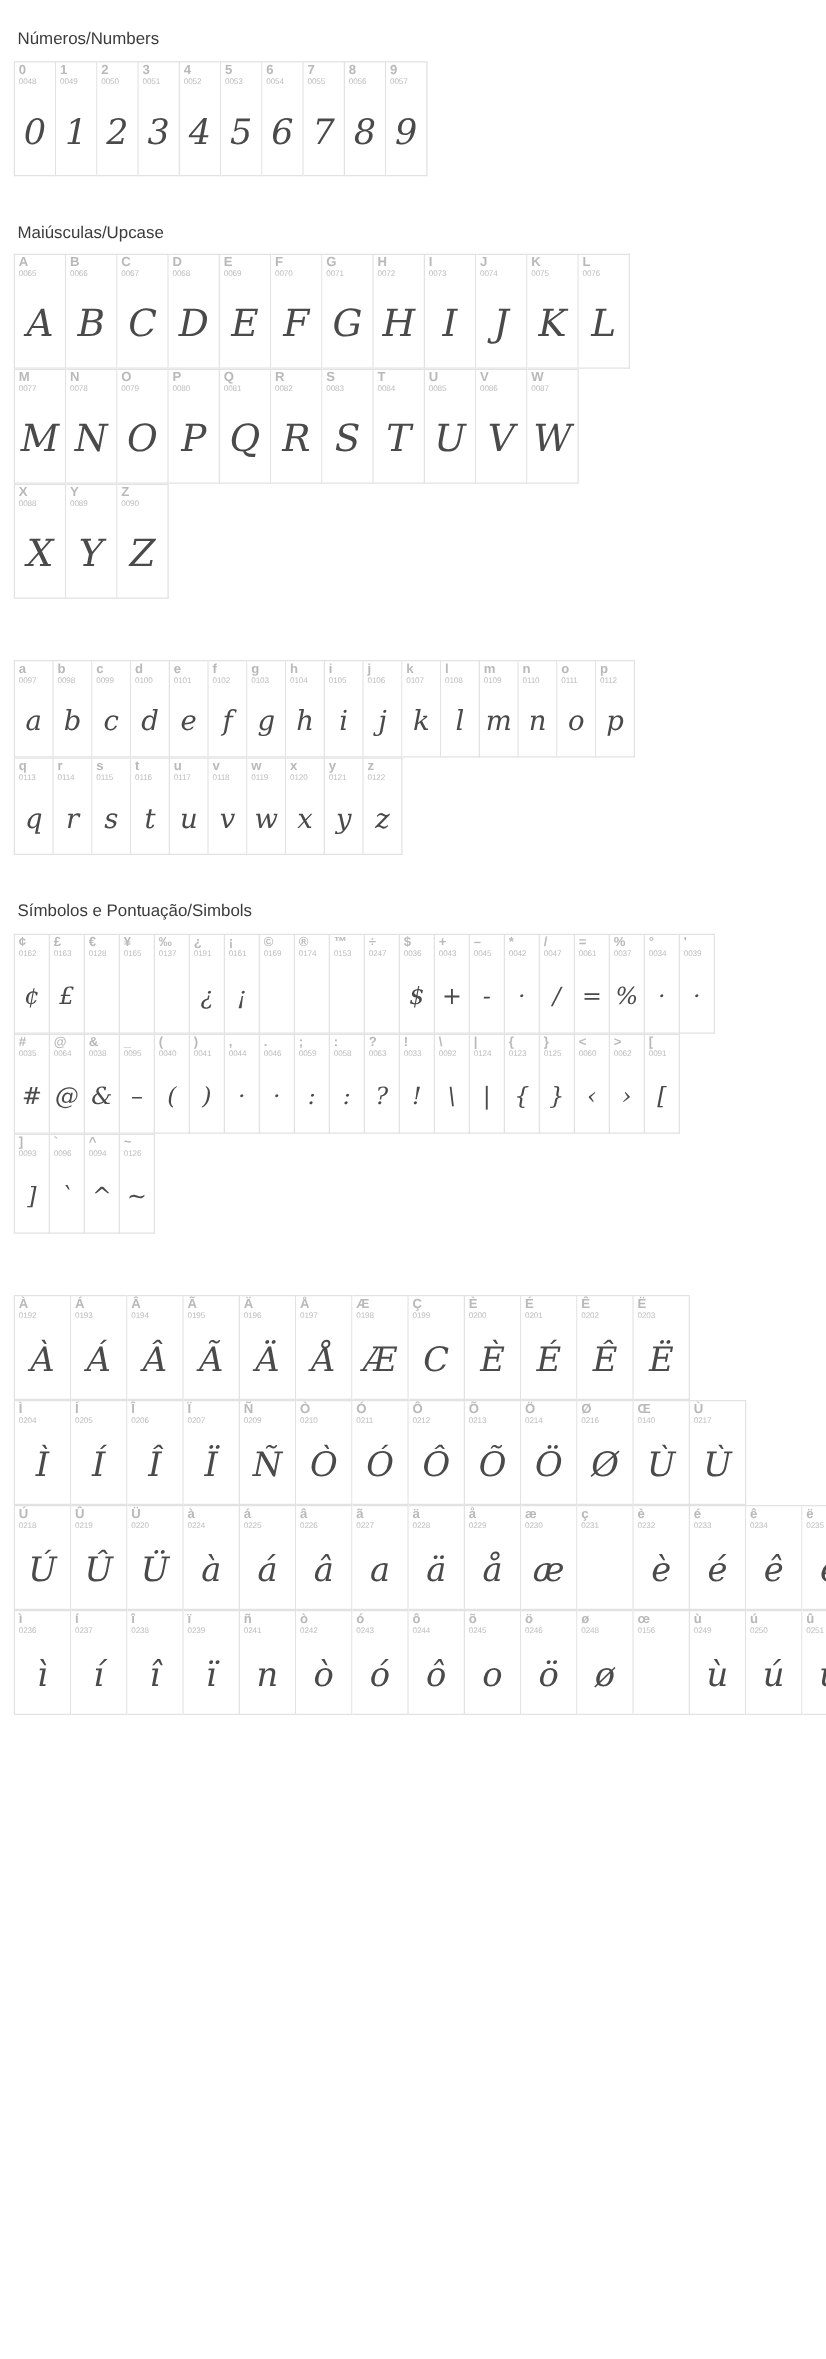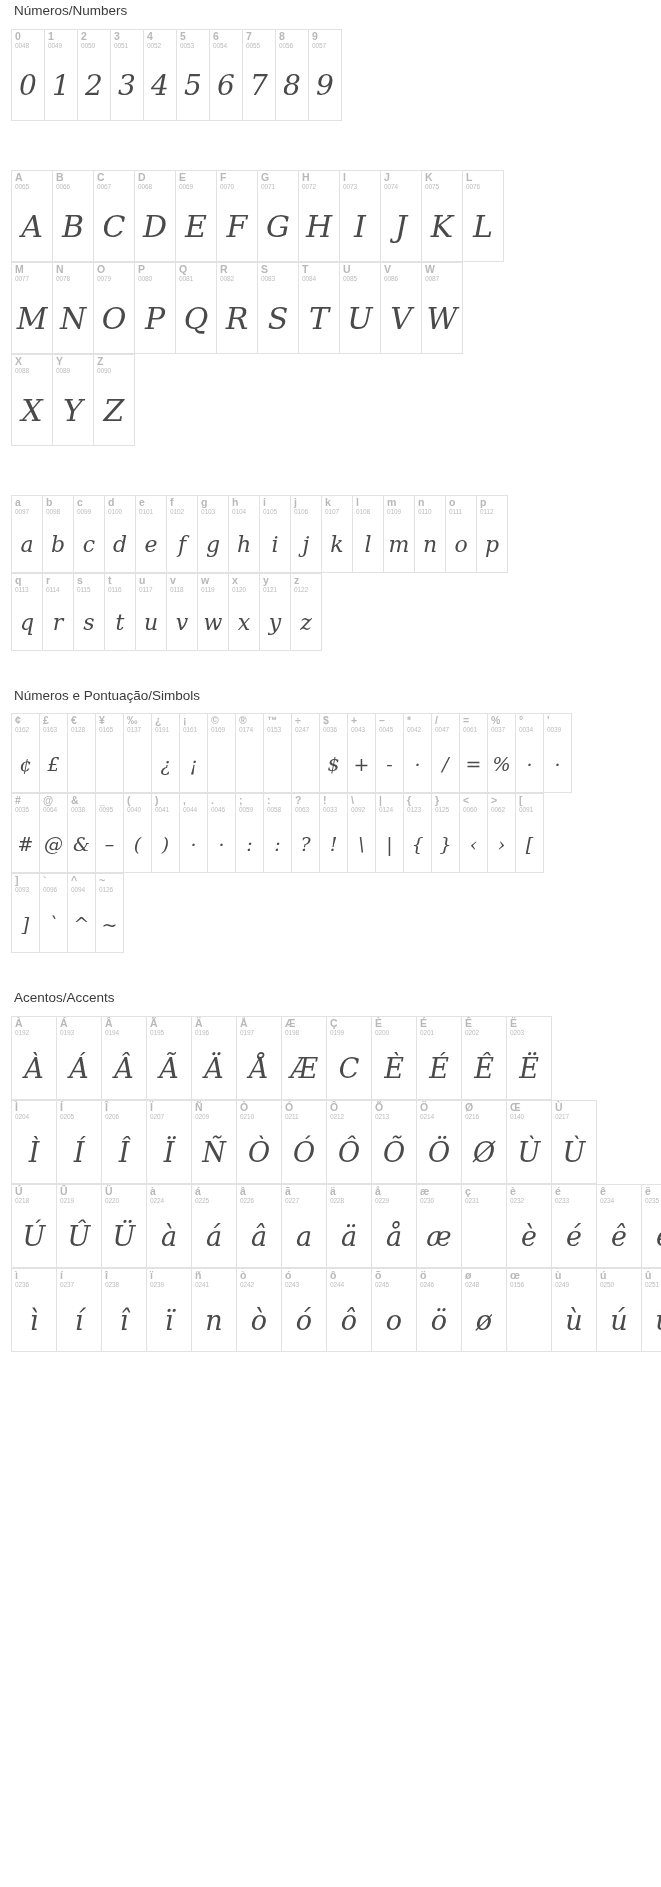--- a/index.html
+++ b/index.html
@@ -22,21 +22,21 @@
     margin: 0 0 0 0;
   }
   .section-title {
     font-size: 13.5px;
     color: #3b3b3b;
     font-weight: 400;
     padding: 0 0 0 14px;
     margin: 0;
     line-height: 1;
   }
-  .section-title.first { padding-top: 4px; }
+  .section-title.first { padding-top: 24px; }
   .glyph-rows {
     margin-top: 11px;
     padding-left: 11px;
   }
   .glyph-row {
     display: flex;
     flex-wrap: nowrap;
     margin: 0;
     border-left: 1px solid #e2e2e2;
     width: fit-content;
@@ -178,20 +178,21 @@
                 <span class="glyph-char">9</span>
                 <span class="glyph-code">0057</span>
               </div>
               <div class="glyph-art">9</div>
             </div>
           </div>
         </div>
       </div>
       <div class="spacer-38"></div>
       <div class="section">
+        <div class="section-title">Maiúsculas/Upcase</div>
         <div class="glyph-rows size-upper">
           <div class="glyph-row">
             <div class="glyph-cell">
               <div class="glyph-meta">
                 <span class="glyph-char">A</span>
                 <span class="glyph-code">0065</span>
               </div>
               <div class="glyph-art">A</div>
             </div>
             <div class="glyph-cell">
@@ -562,21 +563,21 @@
                 <span class="glyph-char">z</span>
                 <span class="glyph-code">0122</span>
               </div>
               <div class="glyph-art">z</div>
             </div>
           </div>
         </div>
       </div>
       <div class="spacer-38"></div>
       <div class="section">
-        <div class="section-title">Números e Pontuação/Simbols</div>
+        <div class="section-title">Símbolos e Pontuação/Simbols</div>
         <div class="glyph-rows size-sym">
           <div class="glyph-row">
             <div class="glyph-cell">
               <div class="glyph-meta">
                 <span class="glyph-char">¢</span>
                 <span class="glyph-code">0162</span>
               </div>
               <div class="glyph-art">¢</div>
             </div>
             <div class="glyph-cell">
@@ -875,21 +876,20 @@
                 <span class="glyph-char">~</span>
                 <span class="glyph-code">0126</span>
               </div>
               <div class="glyph-art">~</div>
             </div>
           </div>
         </div>
       </div>
       <div class="spacer-38"></div>
       <div class="section">
-        <div class="section-title">Acentos/Accents</div>
         <div class="glyph-rows size-acc">
           <div class="glyph-row">
             <div class="glyph-cell">
               <div class="glyph-meta">
                 <span class="glyph-char">À</span>
                 <span class="glyph-code">0192</span>
               </div>
               <div class="glyph-art">À</div>
             </div>
             <div class="glyph-cell">

